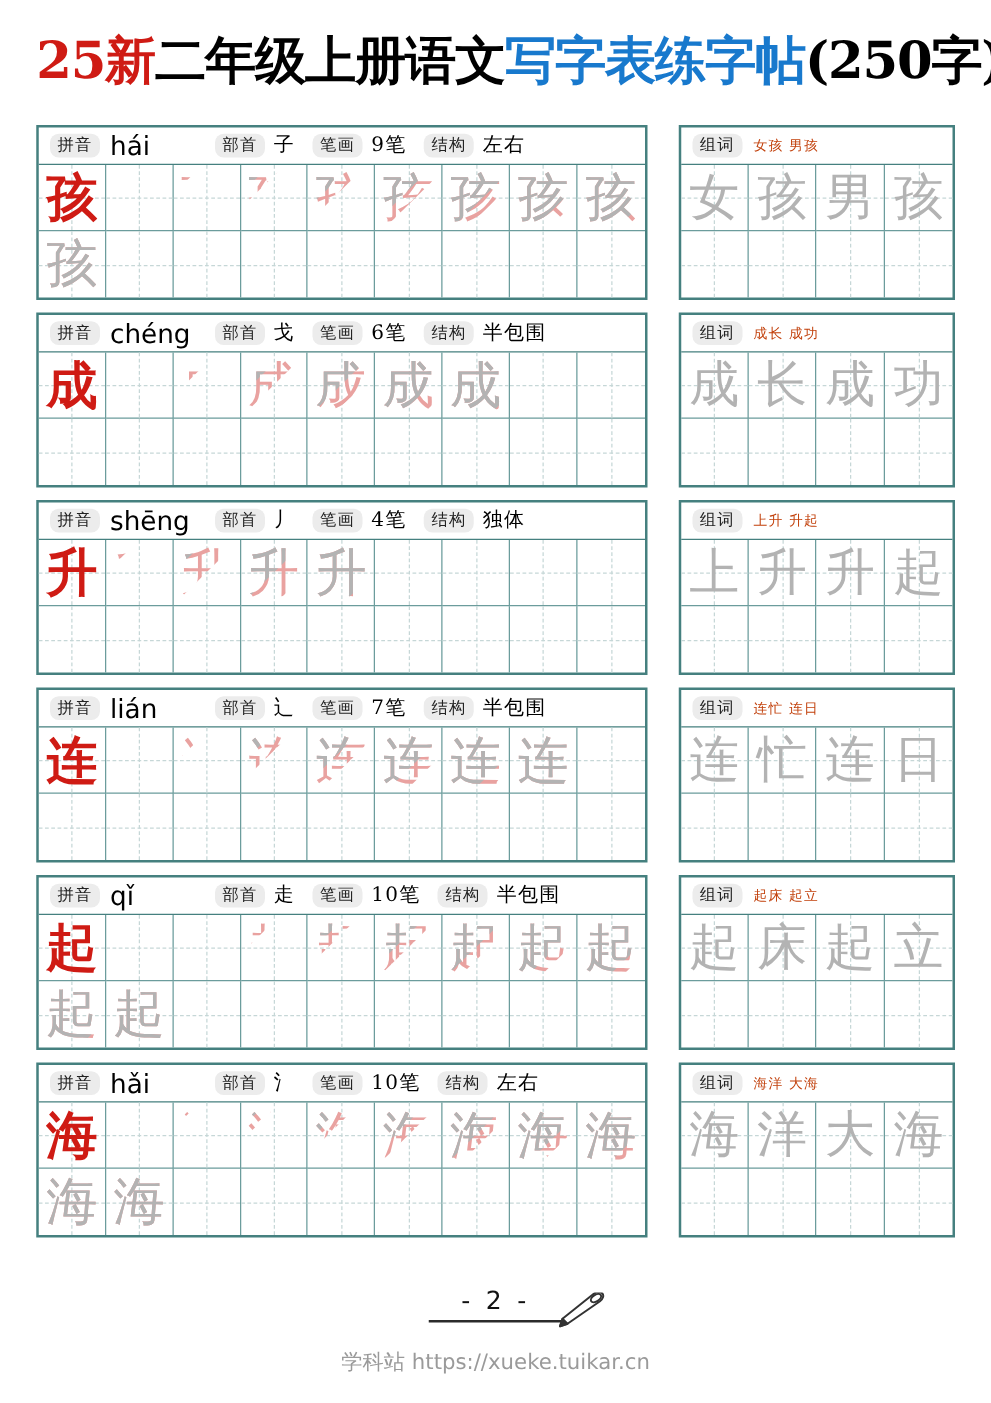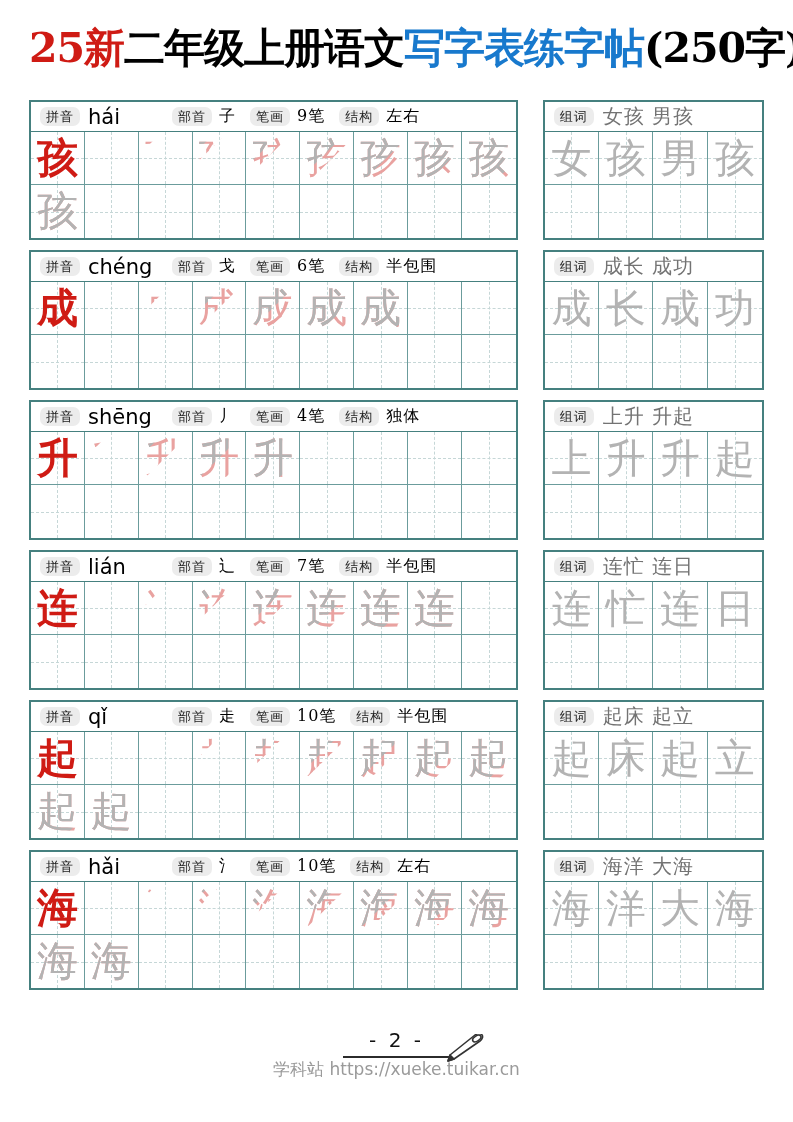--- a/index.html
+++ b/index.html
@@ -59,21 +59,21 @@
     letter-spacing:1px;flex:none;
   }
   .pinyin{
     font-family:"DejaVu Sans","Liberation Sans",sans-serif;
     font-size:21px;color:#000;margin-left:8px;
     min-width:78px;flex:none;
   }
   .hval{font-size:16px;color:#000;margin-left:7px;letter-spacing:1px;flex:none;}
   .hdr .badge + .hval{margin-right:8px;}
   .hdr .badge:not(:first-child){margin-left:6px;}
-  .words-text{font-size:20px;color:#737373;margin-left:9px;letter-spacing:1px;}
+  .words-text{font-size:11px;color:#c2410c;margin-left:9px;letter-spacing:1px;}
 
   .grid{display:grid;}
   .lgrid{grid-template-columns:repeat(9,1fr);grid-auto-rows:53px;}
   .rgrid{grid-template-columns:repeat(4,1fr);grid-auto-rows:53px;}
   .cell{
     position:relative;
     border-right:1px solid var(--teal-in);
     border-bottom:1px solid var(--teal-in);
   }
   .lgrid .cell:nth-child(9n){border-right:none;}
@@ -103,21 +103,21 @@
   .footer{position:absolute;left:0;right:0;top:1028px;text-align:center;}
   .pageno-wrap{
     position:relative;display:inline-block;
     border-bottom:2px solid #2b2b2b;
     padding:0 26px 4px 26px;
   }
   .pageno{font-size:20px;color:#111;letter-spacing:3px;
     font-family:"DejaVu Sans","Liberation Sans",sans-serif;}
   .pen{position:absolute;right:-36px;bottom:-8px;width:42px;height:30px;}
   .site{
-    margin-top:0;font-size:17px;color:var(--footer-gray);
+    margin-top:20px;font-size:17px;color:var(--footer-gray);
     font-family:"DejaVu Sans","Liberation Sans",sans-serif;
   }
 </style>
 </head>
 <body>
 
 <div class="page">
 
   <h1 class="title"><span class="t-red">25新</span><span class="t-black">二年级上册语文</span><span class="t-blue">写字表练字帖</span><span class="t-black">(250字)</span></h1>
 

